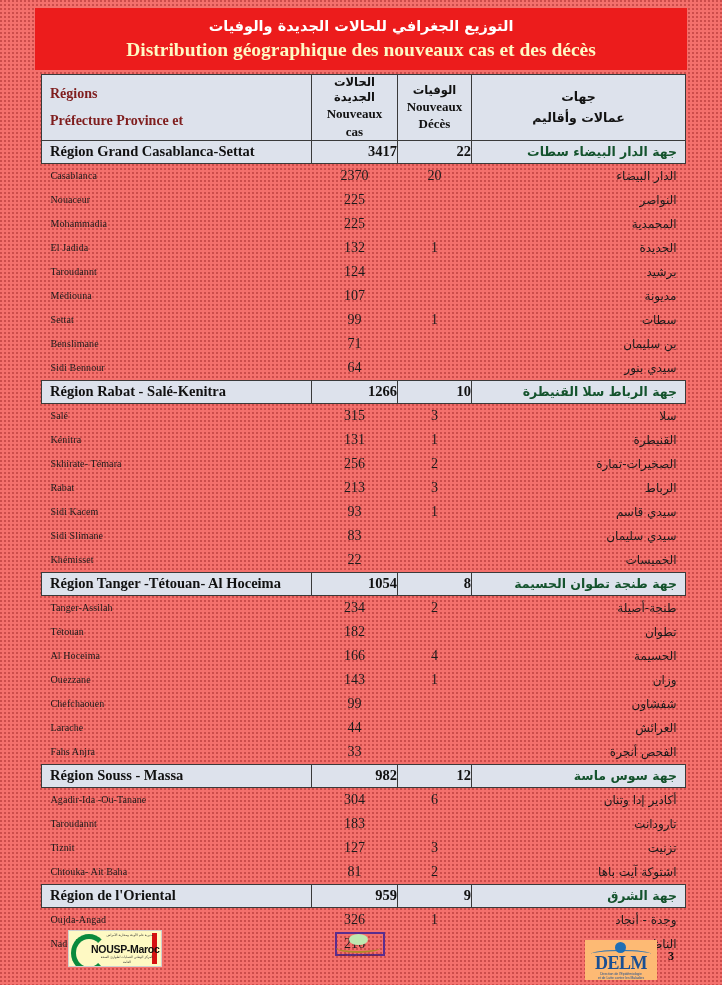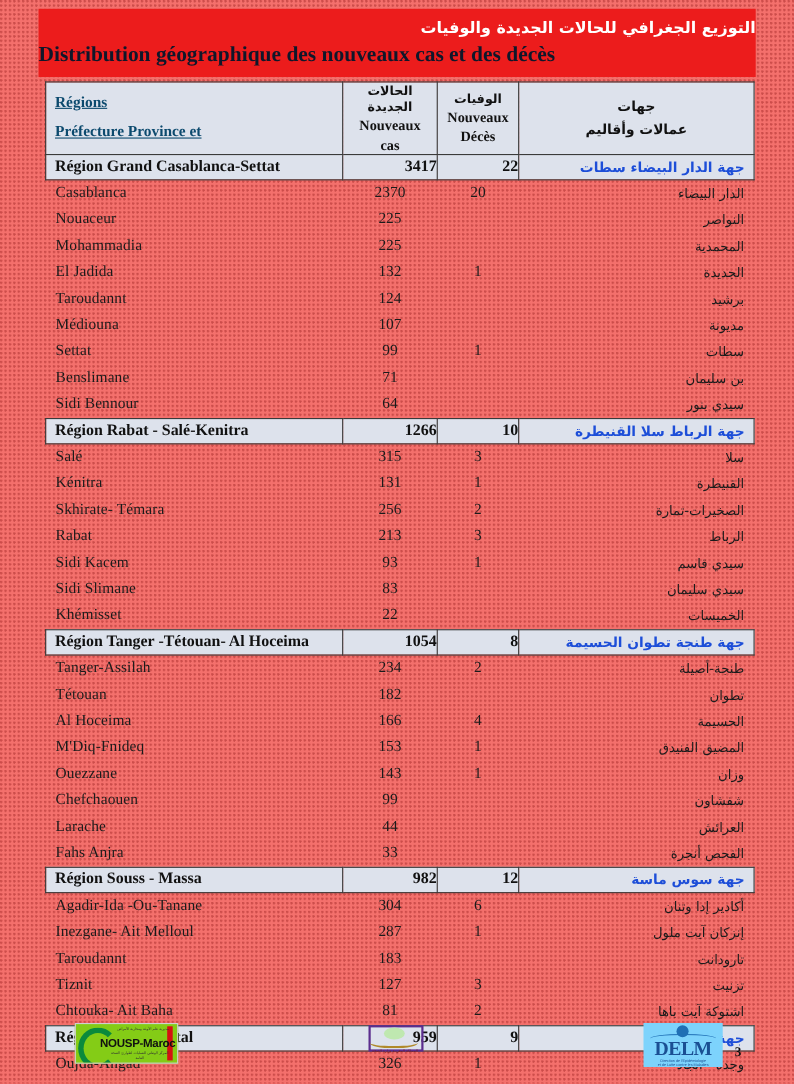--- a/index.html
+++ b/index.html
@@ -21,35 +21,36 @@
   
   .title-banner {
     position: absolute;
     left: 35px;
     top: 8px;
     width: 652px;
     height: 62px;
     background: #ec1c1c;
     display: flex;
     flex-direction: column;
+    align-items: center;
     justify-content: center;
     box-sizing: border-box;
     padding-top: 2px;
   }
   .title-ar {
     color: #ffffff;
     font-size: 14.5px;
     font-weight: bold;
     direction: rtl;
     letter-spacing: 0px;
     line-height: 1.35;
     font-family: "DejaVu Sans", sans-serif;
   }
   .title-fr {
-    color: #0f172a;
+    color: #fef9c3;
     font-size: 19.5px;
     font-weight: bold;
     line-height: 1.35;
     margin-top: 1px;
     font-family: "Liberation Serif", serif;
   }
 
   
   .table-wrap {
     position: absolute;
@@ -73,22 +74,21 @@
     border: 1.4px solid #3a3a3a;
     vertical-align: middle;
     padding: 0;
     height: 50px;
   }
   .hd-fr {
     font-size: 14px;
     font-weight: bold;
     padding: 3px 0 3px 8px;
     line-height: 1.55;
-    color: #0c4a6e;
-    text-decoration: underline;
+    color: #7f1d1d;
   }
   .hd-num {
     text-align: center;
     font-size: 13px;
     font-weight: bold;
     line-height: 1.32;
     color: #111;
     padding: 2px 2px;
   }
   .hd-num .ar {
@@ -130,33 +130,33 @@
     font-weight: bold;
     color: #111;
   }
   tr.region-row td.rg-ar {
     text-align: right;
     direction: rtl;
     font-family: "DejaVu Sans", sans-serif;
     font-size: 12.5px;
     font-weight: bold;
     padding-right: 8px;
-    color: #1d4ed8;
+    color: #14532d;
   }
 
   
   tr.prov-row td {
     background: transparent;
     border: none;
     height: 24px;
     padding: 0;
     color: #1b1b1b;
   }
   tr.prov-row td.pv-fr {
-    font-size: 14px;
+    font-size: 10px;
     padding-left: 9px;
     letter-spacing: 0.1px;
   }
   tr.prov-row td.pv-num {
     text-align: center;
     font-size: 14px;
   }
   tr.prov-row td.pv-ar {
     text-align: right;
     direction: rtl;
@@ -172,21 +172,21 @@
     top: 928px;
     width: 722px;
     height: 57px;
   }
   .logo-nousp {
     position: absolute;
     left: 68px;
     top: 2px;
     width: 92px;
     height: 35px;
-    background: #84cc16;
+    background: #fef9c3;
     border: 1px solid #cfcfcf;
     overflow: hidden;
   }
   .logo-nousp .arc {
     position: absolute;
     left: 2px; top: 3px;
     width: 26px; height: 28px;
     border: 5px solid #0a8a3c;
     border-radius: 50%;
     border-right-color: transparent;
@@ -264,24 +264,24 @@
     color: #7a2020;
     direction: rtl;
     text-align: center;
     line-height: 1.45;
     font-family: "DejaVu Sans", sans-serif;
   }
 
   .logo-delm {
     position: absolute;
     left: 585px;
-    top: 2px;
+    top: 12px;
     width: 72px;
     height: 40px;
-    background: #7dd3fc;
+    background: #fdba74;
     overflow: hidden;
   }
   .logo-delm .dot {
     position: absolute;
     left: 30px; top: 2px;
     width: 11px; height: 11px;
     background: #1f6fb5;
     border-radius: 50%;
   }
   .logo-delm .wave {
@@ -486,26 +486,20 @@
           <td class="pv-num"></td>
           <td class="pv-ar">تطوان</td>
         </tr>
         <tr class="prov-row">
           <td class="pv-fr">Al Hoceima</td>
           <td class="pv-num">166</td>
           <td class="pv-num">4</td>
           <td class="pv-ar">الحسيمة</td>
         </tr>
         <tr class="prov-row">
-          <td class="pv-fr">M'Diq-Fnideq</td>
-          <td class="pv-num">153</td>
-          <td class="pv-num">1</td>
-          <td class="pv-ar">المضيق الفنيدق</td>
-        </tr>
-        <tr class="prov-row">
           <td class="pv-fr">Ouezzane</td>
           <td class="pv-num">143</td>
           <td class="pv-num">1</td>
           <td class="pv-ar">وزان</td>
         </tr>
         <tr class="prov-row">
           <td class="pv-fr">Chefchaouen</td>
           <td class="pv-num">99</td>
           <td class="pv-num"></td>
           <td class="pv-ar">شفشاون</td>
@@ -526,26 +520,20 @@
           <td class="rg-fr">Région Souss - Massa</td>
           <td class="rg-num">982</td>
           <td class="rg-num">12</td>
           <td class="rg-ar">جهة سوس ماسة</td>
         </tr>
         <tr class="prov-row">
           <td class="pv-fr">Agadir-Ida -Ou-Tanane</td>
           <td class="pv-num">304</td>
           <td class="pv-num">6</td>
           <td class="pv-ar">أكادير إدا وتنان</td>
-        </tr>
-        <tr class="prov-row">
-          <td class="pv-fr">Inezgane- Ait Melloul</td>
-          <td class="pv-num">287</td>
-          <td class="pv-num">1</td>
-          <td class="pv-ar">إنزكان آيت ملول</td>
         </tr>
         <tr class="prov-row">
           <td class="pv-fr">Taroudannt</td>
           <td class="pv-num">183</td>
           <td class="pv-num"></td>
           <td class="pv-ar">تارودانت</td>
         </tr>
         <tr class="prov-row">
           <td class="pv-fr">Tiznit</td>
           <td class="pv-num">127</td>

